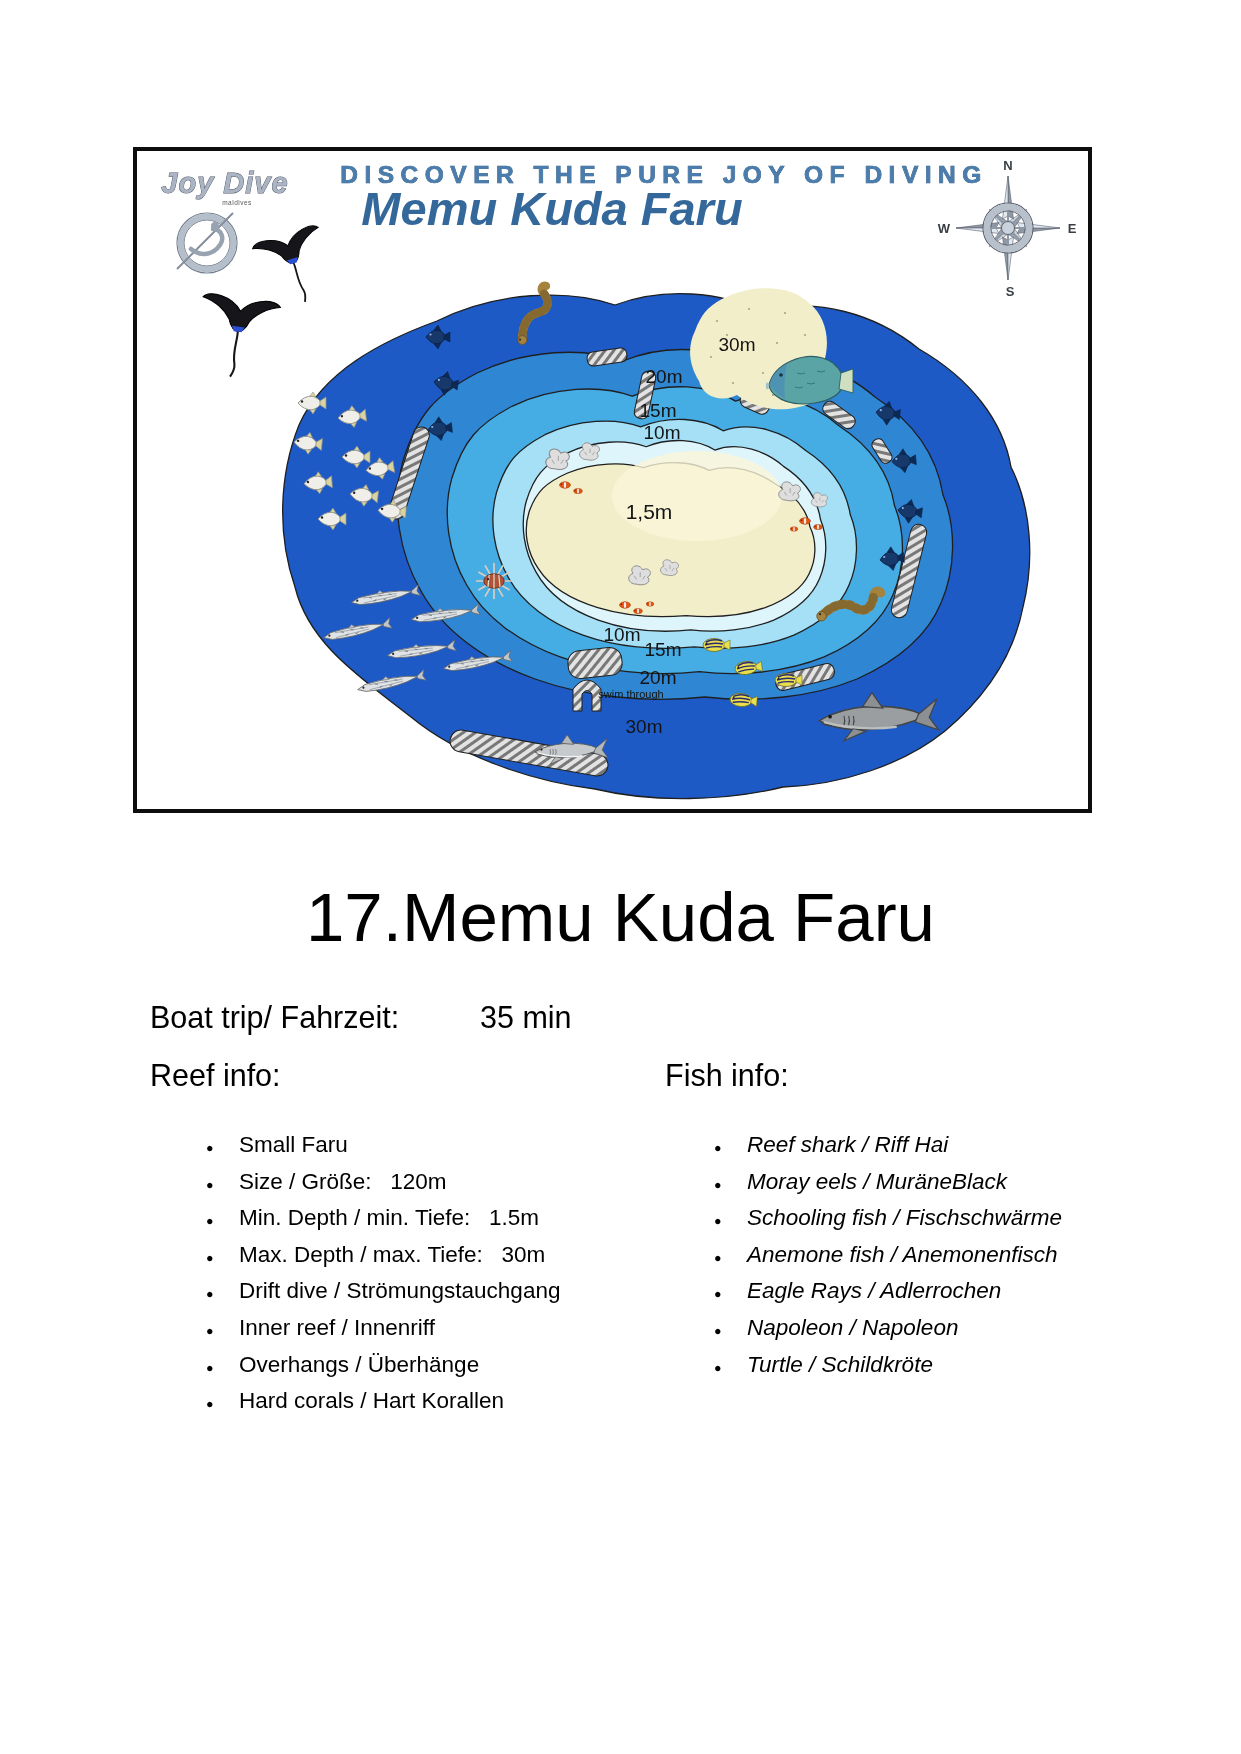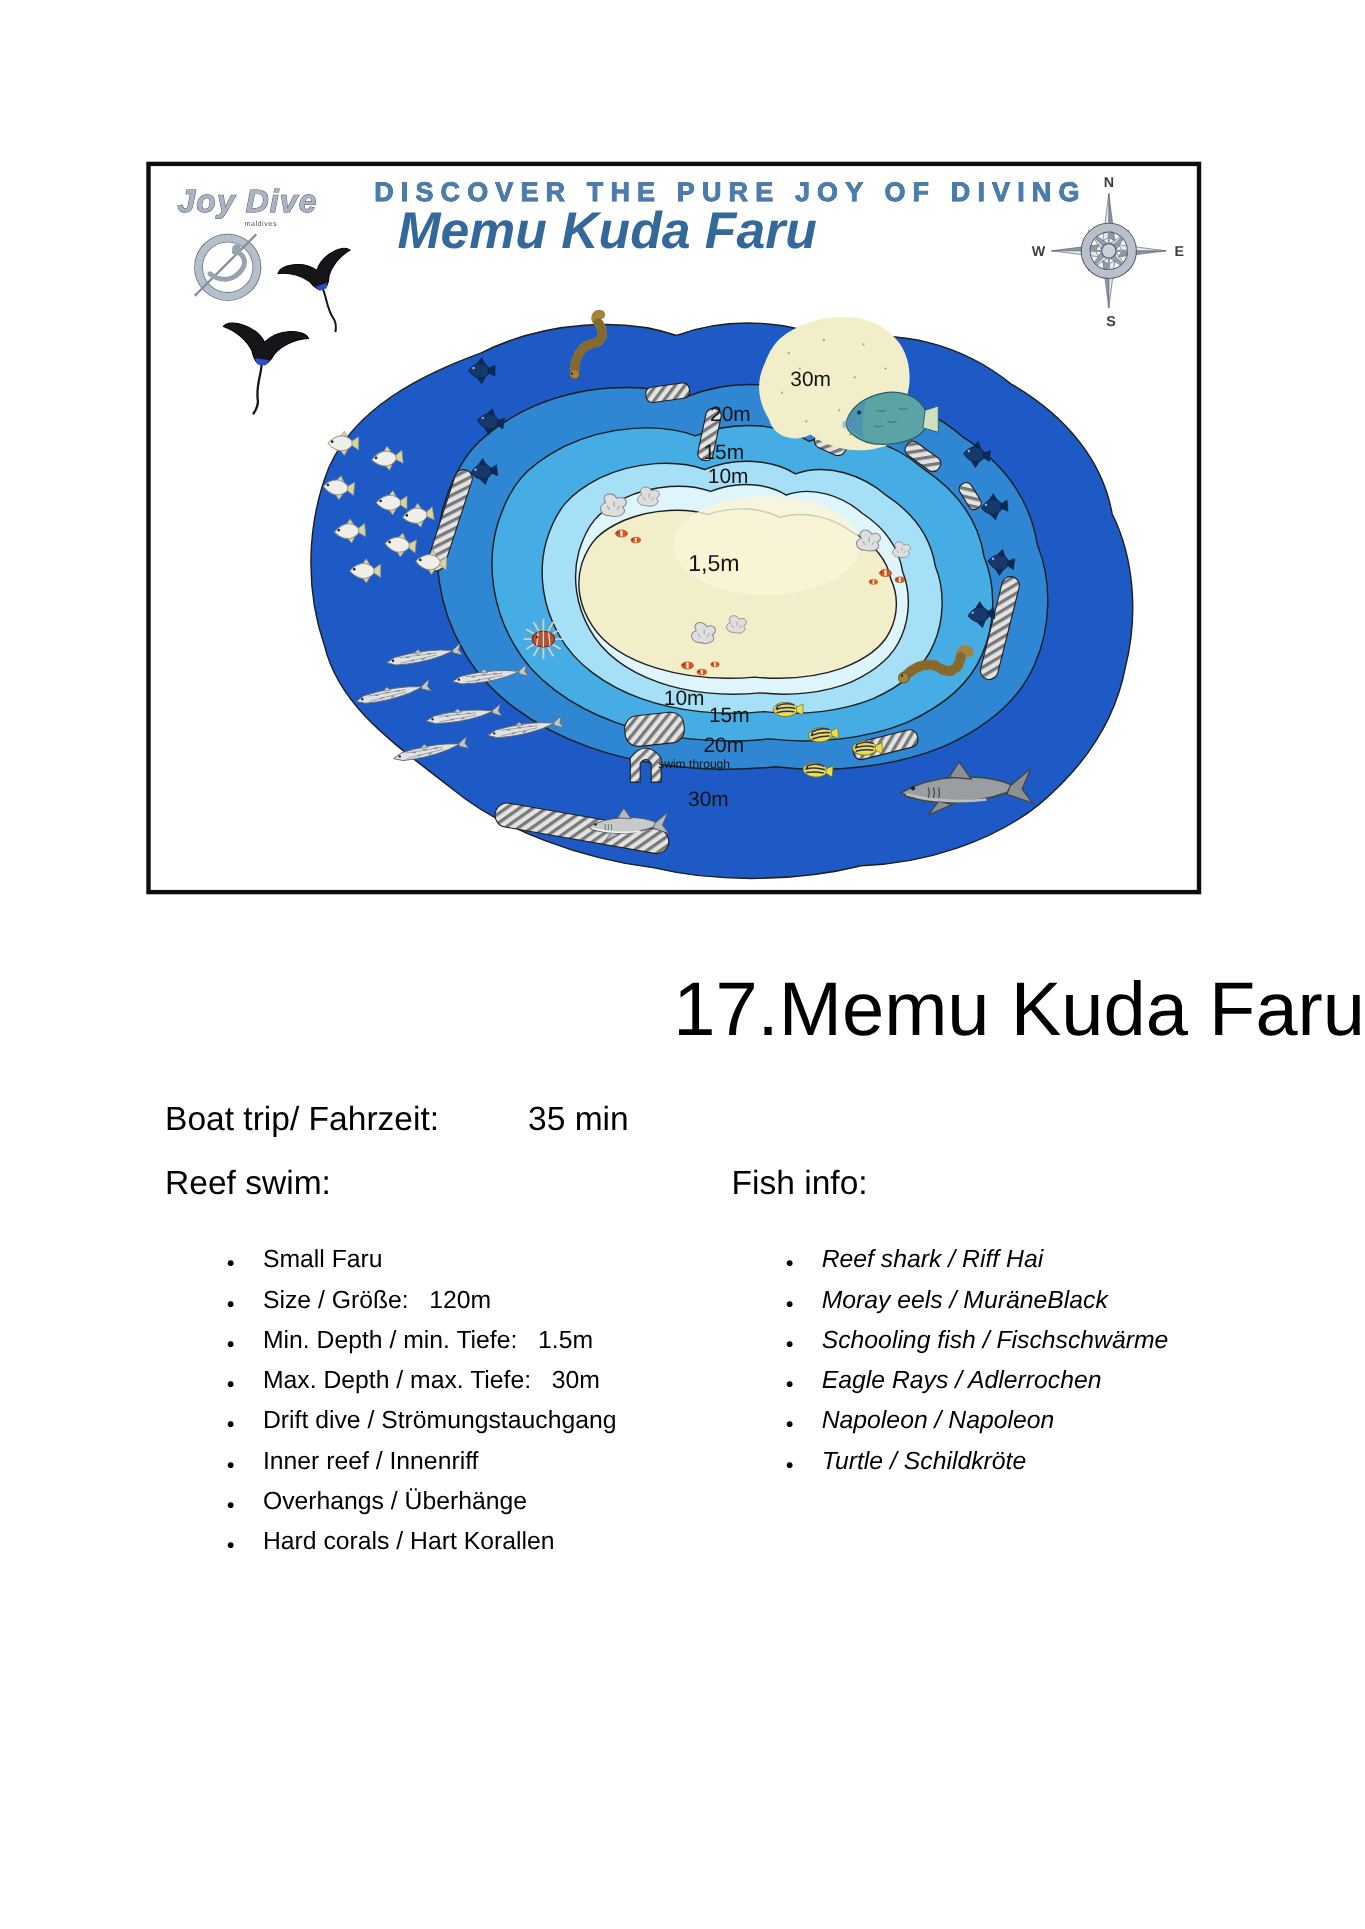--- a/index.html
+++ b/index.html
@@ -1,21 +1,21 @@
 <!DOCTYPE html>
 <html><head>
 <meta charset="utf-8">
 <style>
   html,body{margin:0;padding:0;background:#ffffff;}
   .page{position:relative;width:1241px;height:1754px;background:#fff;overflow:hidden;
         font-family:"Liberation Sans",sans-serif;color:#000;}
   .frame{position:absolute;left:133px;top:147px;width:951px;height:658px;
          border:4px solid #0d0d0d;background:#fff;}
   .frame svg{display:block;}
-  .page-title{position:absolute;top:882px;left:0;width:1241px;text-align:right;
+  .page-title{position:absolute;top:882px;left:0;width:1241px;text-align:center;
               font-size:69px;line-height:1.05;font-weight:400;}
   .boat-row{position:absolute;top:1000px;left:150px;font-size:30.5px;width:700px;}
   .boat-value{position:absolute;left:330px;top:0;text-align:center;}
   .col-head{position:absolute;font-size:30.5px;top:1058px;}
   .col-head.left{left:150px;}
   .col-head.right{left:665px;}
   ul.info-list{position:absolute;top:1121px;margin:12px;padding:0;list-style:none;}
   ul.info-list.left{left:192px;width:480px;}
   ul.info-list.right{left:700px;width:450px;font-style:italic;}
   ul.info-list li{position:relative;padding-left:35px;font-size:22.5px;line-height:24px;
@@ -298,36 +298,37 @@
     </svg>
   </div>
 
   <div class="page-title">17.Memu Kuda Faru</div>
 
   <div class="boat-row">
     <span>Boat trip/ Fahrzeit:</span>
     <span class="boat-value">35 min</span>
   </div>
 
-  <div class="col-head left">Reef swim:</div>
+  <div class="col-head left">Reef info:</div>
   <div class="col-head right">Fish info:</div>
 
   <ul class="info-list left">
     <li>Small Faru</li>
     <li>Size / Größe:   120m</li>
     <li>Min. Depth / min. Tiefe:   1.5m</li>
     <li>Max. Depth / max. Tiefe:   30m</li>
     <li>Drift dive / Strömungstauchgang</li>
     <li>Inner reef / Innenriff</li>
     <li>Overhangs / Überhänge</li>
     <li>Hard corals / Hart Korallen</li>
   </ul>
 
   <ul class="info-list right">
     <li>Reef shark / Riff Hai</li>
     <li>Moray eels / MuräneBlack</li>
     <li>Schooling fish / Fischschwärme</li>
+    <li>Anemone fish / Anemonenfisch</li>
     <li>Eagle Rays / Adlerrochen</li>
     <li>Napoleon / Napoleon</li>
     <li>Turtle / Schildkröte</li>
   </ul>
 
 </div>
 
 </body></html>

